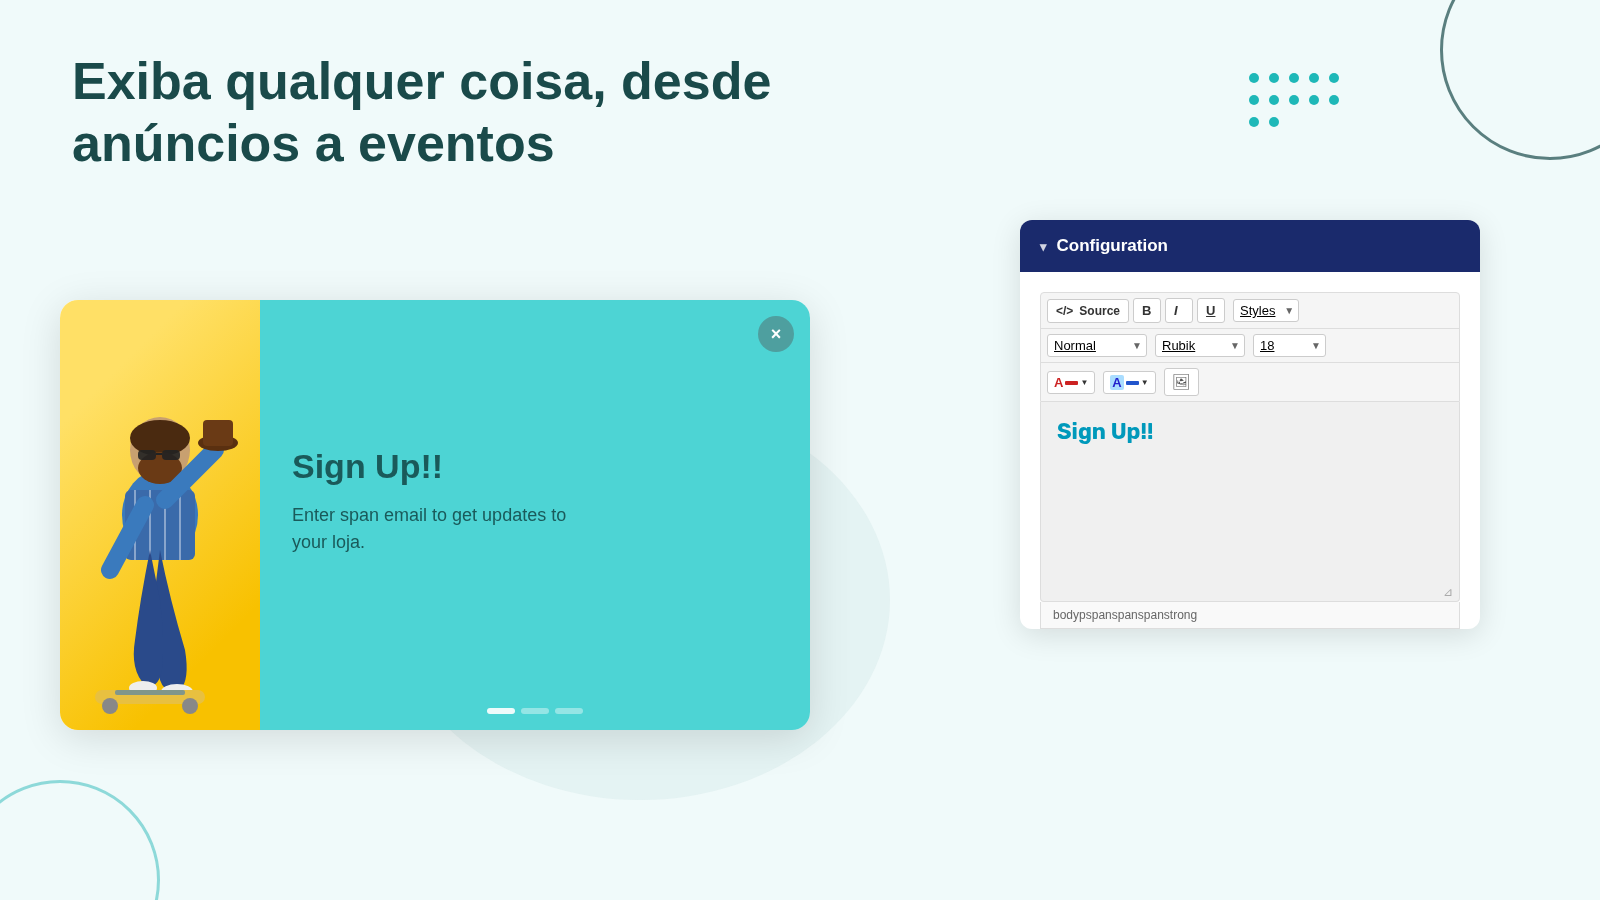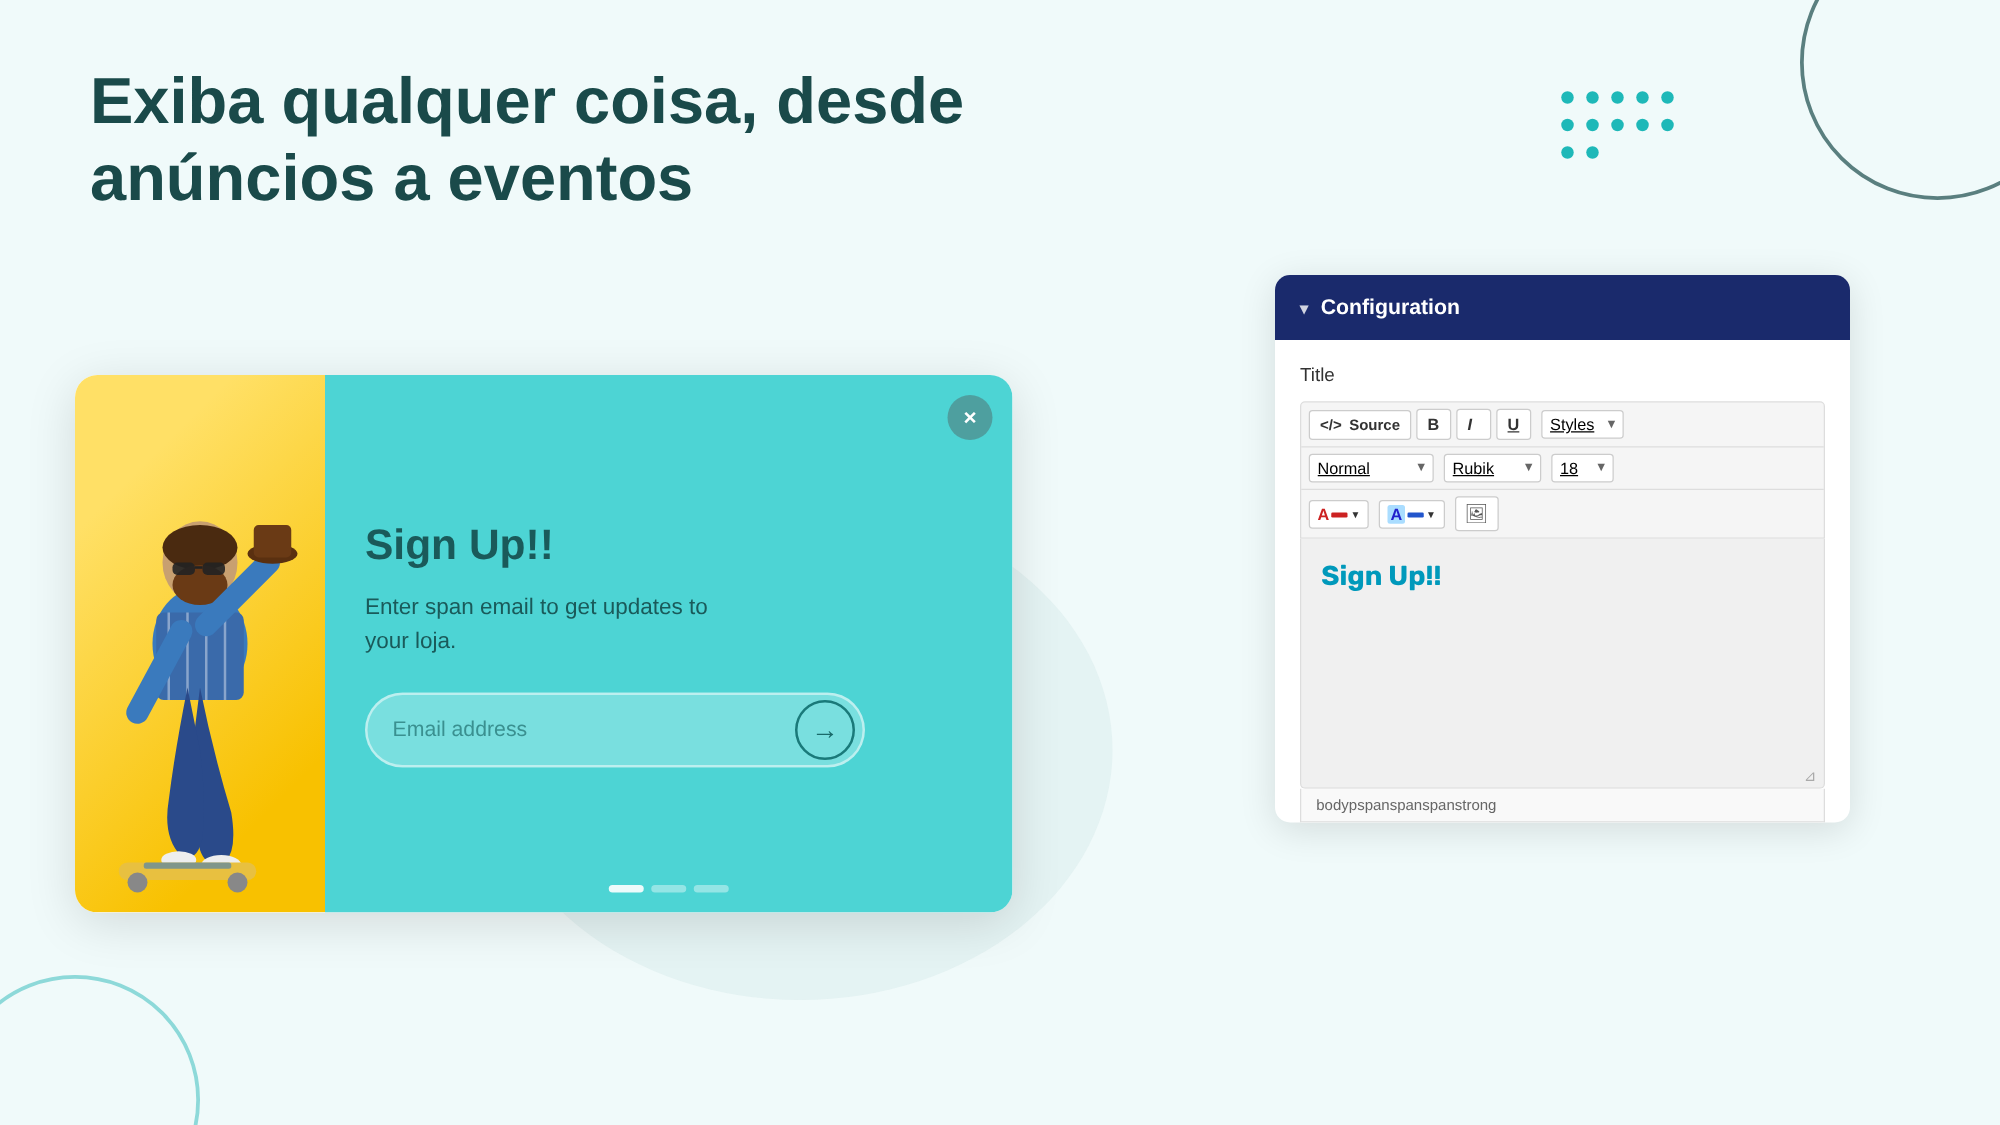--- a/index.html
+++ b/index.html
@@ -453,45 +453,38 @@
       <span>×</span>
     </button>
 
     <div class="popup-title">Sign Up!!</div>
 
     <div class="popup-desc">
       <span>Enter span email to get updates to</span><br>
       <span>your loja.</span>
     </div>
 
-    <div class="popup-email-row">
-      <input class="popup-email-input" type="email" placeholder="Email address" style="">
-      <button class="popup-submit-btn">
-        <span>→</span>
-      </button>
-    </div>
 
     <div class="popup-dots">
       <div class="popup-dot active"></div>
       <div class="popup-dot"></div>
       <div class="popup-dot"></div>
     </div>
   </div>
 </div>
 
 <div class="config-panel">
 
   <div class="config-header">
     <span class="config-header-arrow">▾</span>
     <span>Configuration</span>
   </div>
 
   <div class="config-body">
 
-    <div class="config-title-label">Title</div>
 
     <div class="editor-toolbar">
       <div class="toolbar-row">
 
         <button class="toolbar-btn source">
           <span style="font-size:12px; margin-right:3px;">&lt;/&gt;</span>
           <span>Source</span>
         </button>
 
         <button class="toolbar-btn">
@@ -519,29 +512,29 @@
         <div class="select-wrapper">
           <select class="toolbar-select" style="width:100px; padding-right:22px;">
             <option>Normal</option>
             <option>Heading 1</option>
             <option>Heading 2</option>
           </select>
           <span class="select-arrow">▼</span>
         </div>
 
         <div class="select-wrapper" style="margin-left:4px;">
-          <select class="toolbar-select" style="width:78px; padding-right:22px;">
+          <select class="toolbar-select" style="width:90px; padding-right:22px;">
             <option>Rubik</option>
             <option>Arial</option>
           </select>
           <span class="select-arrow">▼</span>
         </div>
 
         <div class="select-wrapper" style="margin-left:4px;">
-          <select class="toolbar-select" style="width:50px; padding-right:22px;">
+          <select class="toolbar-select" style="width:73px; padding-right:22px;">
             <option>18</option>
             <option>12</option>
             <option>14</option>
             <option>16</option>
             <option>20</option>
             <option>24</option>
           </select>
           <span class="select-arrow">▼</span>
         </div>
       </div>

